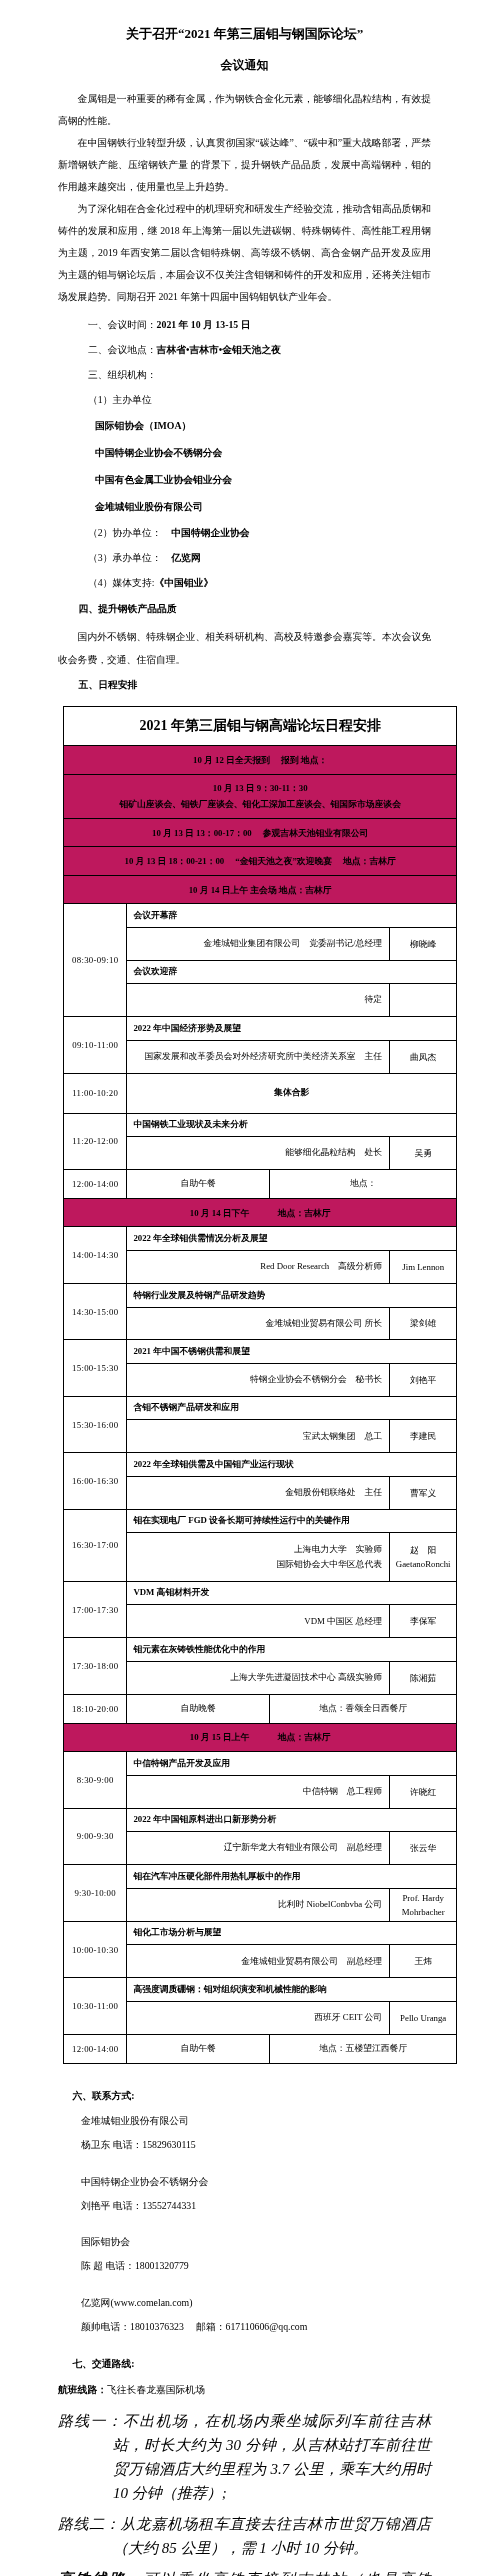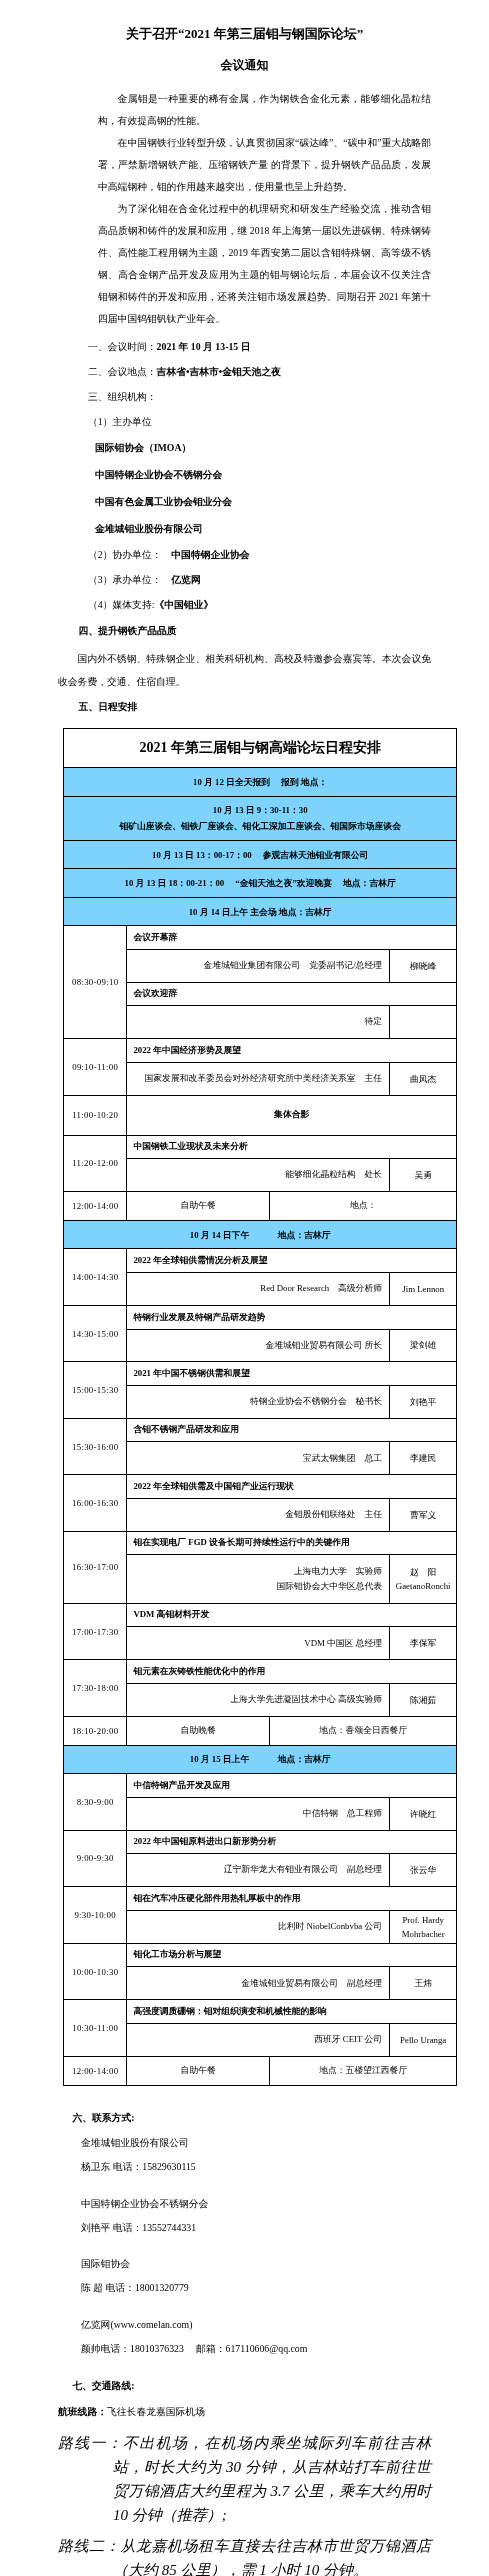--- a/index.html
+++ b/index.html
@@ -4,37 +4,37 @@
 <style>
   html,body{margin:0;padding:0;background:#fff;}
   body{width:489px;height:3091px;overflow:hidden;position:relative;
        font-family:"Liberation Serif","DejaVu Serif",serif;color:#000;}
   .page{width:489px;height:3091px;position:relative;}
   .inner{padding:24px 58px 0 58px;}
 
   .doc-title{font-size:13px;font-weight:700;text-align:center;line-height:19.6px;}
   .doc-subtitle{font-size:12px;font-weight:700;text-align:center;margin-top:13.4px;}
 
-  .paras{margin-top:14.4px;margin-left:40px;}
+  .paras{margin-top:14.4px;}
   .para{font-size:9.8px;line-height:22px;text-align:justify;text-indent:2em;margin:0;}
 
   .meta{margin-top:4.1px;}
   .meta-line{font-size:9.8px;line-height:25px;padding-left:30px;}
   .meta-line b{font-weight:700;}
   .host-line{font-size:9.8px;line-height:27px;padding-left:37px;font-weight:700;}
   .sec-head{font-size:9.8px;line-height:27px;padding-left:20.6px;font-weight:700;}
   .attendee-para{font-size:9.8px;line-height:23px;text-align:justify;text-indent:2em;margin:2.1px 0 0 0;}
 
   
   table.sched{border-collapse:collapse;margin:8.2px 0 0 5.2px;width:393px;table-layout:fixed;
               border:1.3px solid #000;font-size:8.8px;}
   table.sched td{border:0.6px solid #000;vertical-align:middle;word-break:break-all;}
   table.sched tr.block-start td{border-top-width:1.2px;}
   td.t-title{font-size:14px;font-weight:700;text-align:center;padding:10.3px 2.1px;border-bottom-width:1.2px !important;}
-  td.banner{background:#7dd3fc;text-align:center;font-weight:700;padding:5.7px 5.2px;}
+  td.banner{background:#be185d;text-align:center;font-weight:700;padding:5.7px 5.2px;}
   .banner-line{line-height:16px;}
   td.time{text-align:center;font-size:8.8px;letter-spacing:0.3px;}
   td.ttl{font-weight:700;padding:4.6px 6.2px;line-height:13.4px;}
   td.org{text-align:right;padding:8.2px 7.2px;line-height:15.5px;}
   .org-line{line-height:15.5px;}
   td.spk-name{text-align:center;padding:2.1px 1px;}
   .name-line{line-height:14px;}
   td.photo{text-align:center;font-weight:700;height:37px;}
   td.meal{text-align:center;height:26px;}
   td.place{text-align:center;height:26px;}

